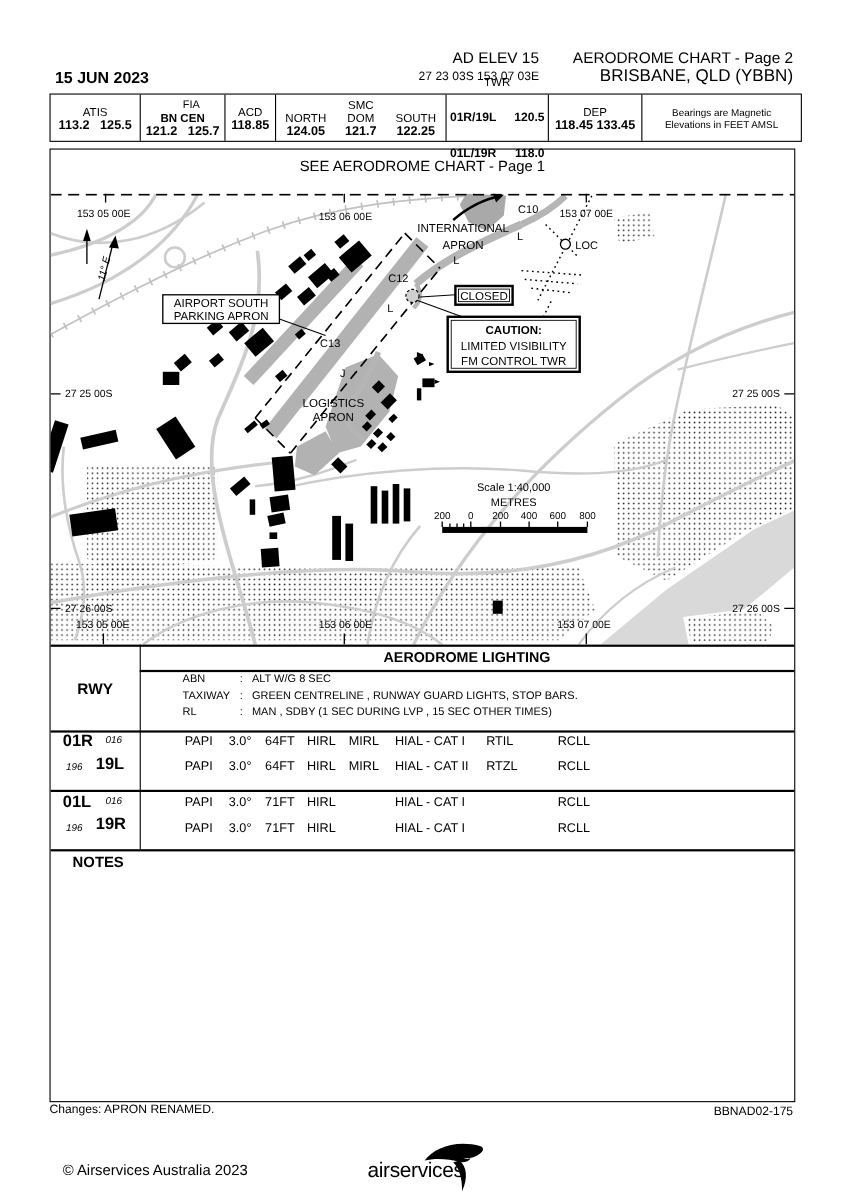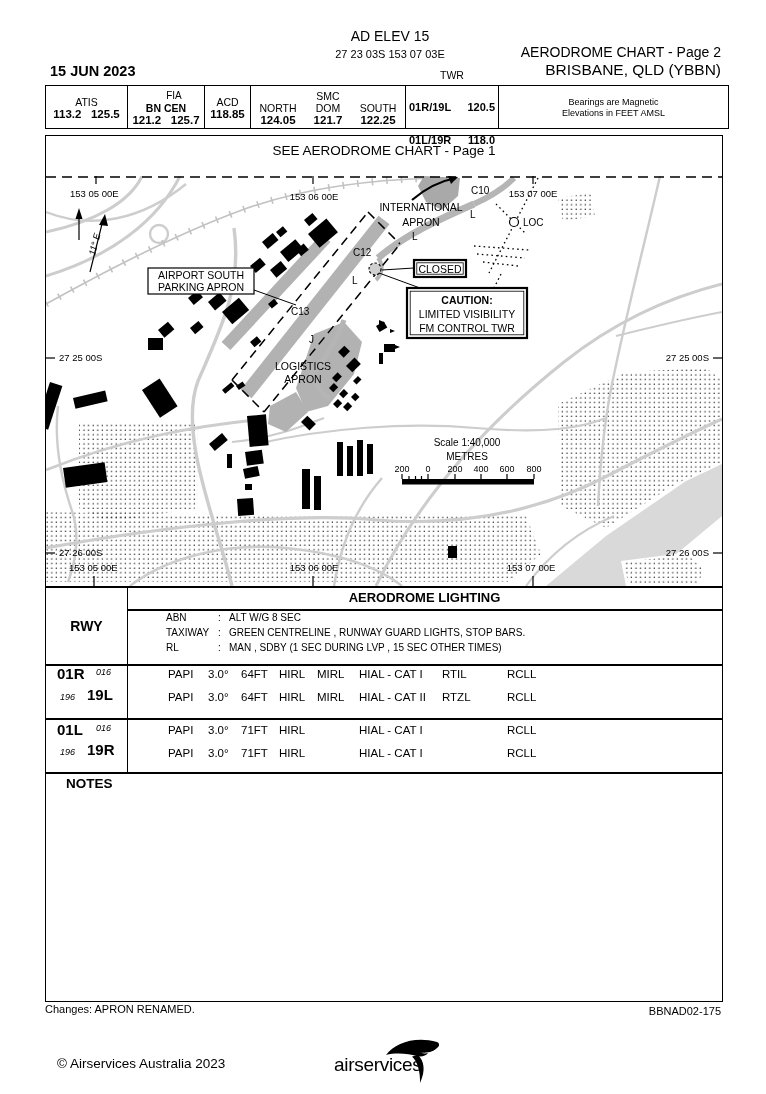--- a/index.html
+++ b/index.html
@@ -1,20 +1,20 @@
 <!DOCTYPE html>
 <html><head>
 <meta charset="utf-8">
 <style>
   html,body{margin:0;padding:0;background:#fff;}
   body{width:766px;height:1094px;position:relative;font-family:"Liberation Sans","DejaVu Sans",sans-serif;color:#000;-webkit-font-smoothing:antialiased;}
   .abs{position:absolute;}
   
   #date{left:50px;top:63px;font-size:14.5px;font-weight:bold;}
-  #elev-block{left:290px;top:28px;width:200px;text-align:center;}
+  #elev-block{left:290px;top:44px;width:200px;text-align:right;}
   #elev-block .elev{font-size:14px;}
   #elev-block .coords{font-size:11px;margin-top:4px;}
   #title-block{right:45px;top:44px;text-align:right;}
   #title-block .t1{font-size:14px;}
   #title-block .t2{font-size:15.5px;font-weight:normal;margin-top:1px;}
   
   #freq{left:45px;top:85px;width:684px;height:44px;border:1.6px solid #000;display:flex;box-sizing:border-box;}
   #freq .cell{border-right:1.4px solid #000;box-sizing:border-box;display:flex;flex-direction:column;justify-content:center;align-items:center;text-align:center;line-height:12px;padding-top:1px;}
   #freq .cell:last-child{border-right:none;}
   #freq .lab{font-size:10.5px;}
@@ -97,20 +97,24 @@
   <div class="cell" style="width:93px">
     <div class="lab">TWR</div>
     <div class="twr-row">
         <span>01R/19L</span>
         <span>120.5</span>
       </div>
     <div class="twr-row">
         <span>01L/19R</span>
         <span>118.0</span>
       </div>
+  </div>
+  <div class="cell" style="width:85px">
+    <div class="lab">DEP</div>
+    <div class="val">118.45 133.45</div>
   </div>
   <div class="cell" style="width:138px;flex:1">
     <div class="note">Bearings are Magnetic</div>
     <div class="note">Elevations in FEET AMSL</div>
   </div>
 </div>
 
 <div class="abs" id="frame">
   <div class="abs" id="banner">SEE AERODROME CHART - Page 1</div>
 

